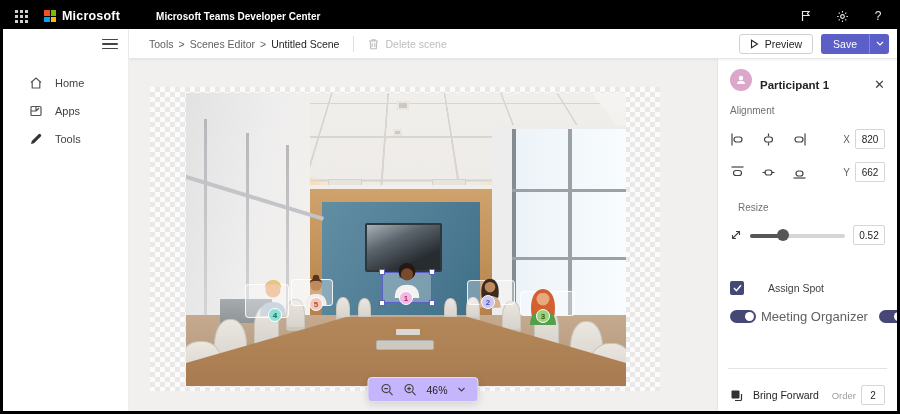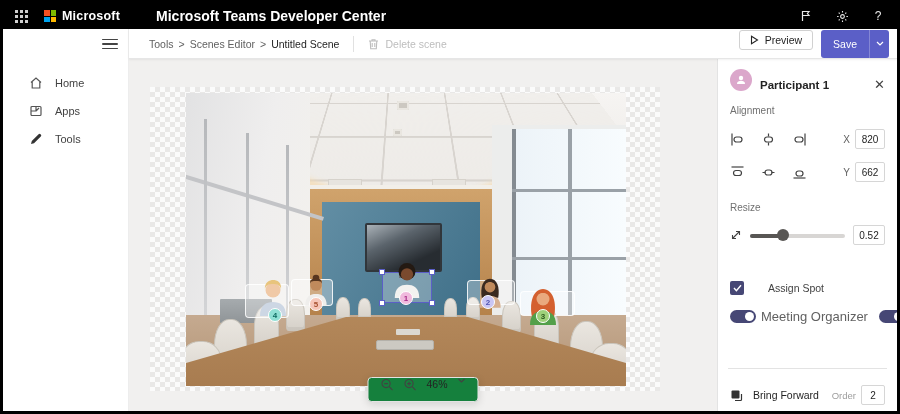--- a/index.html
+++ b/index.html
@@ -5,21 +5,21 @@
   * { margin:0; padding:0; box-sizing:border-box; }
   body { font-family:"Liberation Sans", sans-serif; background:#fff; }
   .frame { width:900px; height:414px; border:3px solid #000; position:relative; overflow:hidden; background:#fff; display:flex; flex-direction:column; }
 
   
   .topbar { height:26px; background:#000; display:flex; align-items:center; padding:0 12px; color:#fff; flex:0 0 auto; }
   .waffle { width:13px; height:13px; display:grid; grid-template-columns:repeat(3,3px); grid-template-rows:repeat(3,3px); gap:2px; margin-right:16px; cursor:pointer; }
   .waffle span { background:#cfcfcf; width:3px; height:3px; }
   .mslogo { width:12px; height:12px; display:grid; grid-template-columns:5.5px 5.5px; grid-template-rows:5.5px 5.5px; gap:1px; margin-right:6px; }
   .brand { font-size:12.5px; font-weight:700; letter-spacing:.2px; }
-  .apptitle { font-size:14px; font-weight:700; margin-left:36px; }
+  .apptitle { font-size:10px; font-weight:700; margin-left:36px; }
   .topbar-right { margin-left:auto; display:flex; align-items:center; gap:22px; }
   .topicon { width:14px; height:14px; display:flex; align-items:center; justify-content:center; color:#e8e8e8; font-size:12px; cursor:pointer; }
 
   
   .appbody { flex:1; display:flex; min-height:0; }
   .sidebar { width:126px; background:#fff; border-right:1px solid #ededed; flex:0 0 auto; }
   .side-head { height:30px; display:flex; align-items:center; justify-content:flex-end; padding-right:10px; }
   .hamburger { width:16px; cursor:pointer; }
   .hamburger div { height:1.6px; background:#444; margin:3px 0; border-radius:1px; }
   .nav { padding-top:10px; }
@@ -27,23 +27,23 @@
   .nav-item svg { flex:0 0 auto; }
 
   .rightcol { flex:1; display:flex; flex-direction:column; min-width:0; }
 
   
   .toolbar { height:30px; background:#fff; display:flex; align-items:center; padding:0 8px 0 20px; border-bottom:1px solid #e6e6e6; box-shadow:0 1px 2px rgba(0,0,0,.06); position:relative; z-index:5; }
   .crumbs { display:flex; align-items:center; gap:5px; font-size:10.5px; color:#616161; }
   .crumbs .cur { color:#242424; font-weight:400; }
   .tb-divider { width:1px; height:16px; background:#e1e1e1; margin:0 14px; }
   .delete-btn { display:flex; align-items:center; gap:6px; font-size:10.5px; color:#bdbdbd; cursor:default; }
-  .tb-right { margin-left:auto; display:flex; align-items:flex-start; gap:8px; }
+  .tb-right { margin-left:auto; display:flex; align-items:flex-end; gap:8px; }
   .btn-preview { display:flex; align-items:center; gap:6px; border:1px solid #d1d1d1; background:#fff; border-radius:3px; height:20px; padding:0 10px; font-size:10.5px; color:#242424; font-family:inherit; cursor:pointer; }
-  .btn-save { display:flex; align-items:stretch; border-radius:3px; overflow:hidden; height:28px; cursor:pointer; }
+  .btn-save { display:flex; align-items:stretch; border-radius:3px; overflow:hidden; height:20px; cursor:pointer; }
   .btn-save .save-main { background:#5b5fc7; color:#fff; font-size:10.5px; display:flex; align-items:center; padding:0 12px; }
   .btn-save .save-drop { background:#5b5fc7; color:#fff; width:20px; display:flex; align-items:center; justify-content:center; border-left:1px solid rgba(255,255,255,.25); }
 
   
   .content { flex:1; display:flex; min-height:0; }
   .canvas { flex:1; background:#f1f0ef; position:relative; overflow:hidden; }
   .checker { position:absolute; left:21px; top:28px; width:510px; height:304px;
     background-image:
       linear-gradient(45deg,#e9e8e7 25%,transparent 25%,transparent 75%,#e9e8e7 75%),
       linear-gradient(45deg,#e9e8e7 25%,transparent 25%,transparent 75%,#e9e8e7 75%);
@@ -86,21 +86,21 @@
   .tray2 { left:210px; top:236px; width:24px; height:6px; background:#dbd8d1; border-radius:1px; }
 
   
   .p-box { position:absolute; background:rgba(255,255,255,.30); border:1.5px solid rgba(255,255,255,.85); border-radius:4px; cursor:pointer; }
   .p-box.sel { border:1.8px solid #5b5fc7; background:rgba(255,255,255,.28); border-radius:2px; }
   .handle { position:absolute; width:6px; height:6px; background:#fff; border:1.5px solid #5b5fc7; }
   .p-badge { position:absolute; width:14px; height:14px; border-radius:50%; border:1px solid #fff; font-size:8px; font-weight:700; display:flex; align-items:center; justify-content:center; z-index:4; }
   .p-avatar { position:absolute; z-index:2; }
 
   
-  .zoomctl { position:absolute; left:50%; transform:translateX(-50%); bottom:9px; height:25px; background:#15803d; border:1px solid #e3e3e3; border-radius:4px; box-shadow:0 2px 8px rgba(0,0,0,.14); display:flex; align-items:flex-start; gap:10px; padding:0 12px; z-index:6; }
+  .zoomctl { position:absolute; left:50%; transform:translateX(-50%); bottom:9px; height:25px; background:#c4b5fd; border:1px solid #e3e3e3; border-radius:4px; box-shadow:0 2px 8px rgba(0,0,0,.14); display:flex; align-items:center; gap:10px; padding:0 12px; z-index:6; }
   .zoomctl .zl { font-size:10.5px; color:#242424; }
   .zoomctl svg { cursor:pointer; }
 
   
   .panel { width:180px; background:#fff; border-left:1px solid #e3e3e3; flex:0 0 auto; padding:10px 12px; font-size:10.5px; color:#424242; position:relative; }
   .panel-head { display:flex; align-items:flex-end; gap:8px; }
   .pav { width:22px; height:22px; border-radius:50%; background:#dba7cb; display:flex; align-items:center; justify-content:center; }
   .panel-title { font-size:11.5px; font-weight:700; color:#242424; flex:1; }
   .close-x { font-size:13px; color:#424242; cursor:pointer; line-height:1; }
   .sec-label { color:#707070; font-size:10px; margin-top:14px; }
@@ -408,21 +408,21 @@
             <svg class="ic" viewBox="0 0 15 15" fill="none" stroke="#424242" stroke-width="1.2">
                 <path d="M1.5 13h12"></path>
                 <rect x="4" y="6" width="7" height="5" rx="2.5"></rect>
               </svg>
             <div class="axis">
               <span class="axl">Y</span>
               <input class="numin" value="662" style="">
             </div>
           </div>
 
-          <div class="sec-label" style="margin-top:20px;">Resize</div>
+          <div class="sec-label" style="margin-top:20px;margin-left:8px;">Resize</div>
           <div class="resize-row">
             <svg width="12" height="12" viewBox="0 0 12 12" fill="none" stroke="#424242" stroke-width="1.1">
                 <path d="M2.5 9.5l7-7M2.5 6v3.5H6M9.5 6V2.5H6"></path>
               </svg>
             <div class="slider">
               <div class="track"></div>
                 <div class="fill"></div>
                 <div class="thumb"></div>
             </div>
             <input class="numin" style="width: 32px;" value="0.52">

